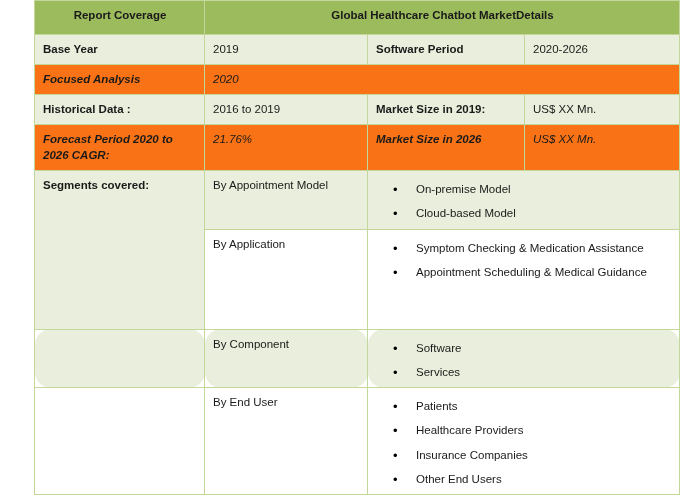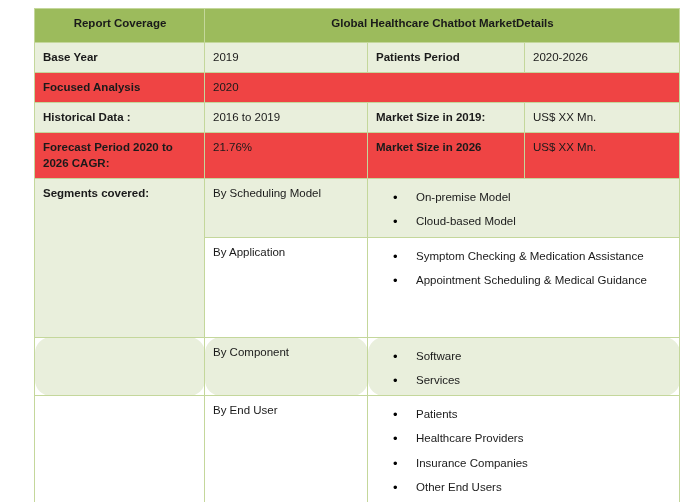--- a/index.html
+++ b/index.html
@@ -18,21 +18,21 @@
     position: relative;
     width: 698px;
     height: 502px;
     box-sizing: border-box;
     background: #ffffff;
   }
 
   .table-wrap {
     position: absolute;
     left: 34px;
-    top: 8px;
+    top: 0;
     width: 645px;
   }
 
   table.report {
     border-collapse: collapse;
     table-layout: fixed;
     width: 645px;
     border: 1px solid #c4d79b;
   }
 
@@ -60,21 +60,21 @@
   }
   .hdr .hdr-left {
     text-align: center;
   }
   .hdr .hdr-right {
     text-align: center;
   }
 
   
   .row-green > td { background: #e9efdc; }
-  .row-white > td { background: #ef4444; }
+  .row-white > td { background: #f97316; font-style: italic; }
 
   td.tint   { background: #e9efdc !important; }
   td.plain  { background: #ffffff !important; }
 
   .lbl { font-weight: bold; }
 
   
   col.c1 { width: 170px; }
   col.c2 { width: 163px; }
   col.c3 { width: 157px; }
@@ -138,21 +138,21 @@
       <tbody>
 
         <tr class="hdr">
           <td class="hdr-left">Report Coverage</td>
           <td class="hdr-right" colspan="3">Global Healthcare Chatbot MarketDetails</td>
         </tr>
 
         <tr class="row-green h-row1">
           <td class="lbl">Base Year</td>
           <td>2019</td>
-          <td class="lbl">Patients Period</td>
+          <td class="lbl">Software Period</td>
           <td>2020-2026</td>
         </tr>
 
         <tr class="row-white h-row2">
           <td class="lbl">Focused Analysis</td>
           <td colspan="3">2020</td>
         </tr>
 
         <tr class="row-green h-row3">
           <td class="lbl">Historical Data :</td>
@@ -163,21 +163,21 @@
 
         <tr class="row-white h-row4">
           <td class="lbl">Forecast Period 2020 to 2026 CAGR:</td>
           <td>21.76%</td>
           <td class="lbl">Market Size in 2026</td>
           <td>US$ XX Mn.</td>
         </tr>
 
         <tr class="h-dep">
           <td class="lbl tint" rowspan="2">Segments covered:</td>
-          <td class="tint seg-sub">By Scheduling Model</td>
+          <td class="tint seg-sub">By Appointment Model</td>
           <td class="tint" colspan="2">
             <ul class="bul nojust">
               <li>
                   <span class="txt">On-premise Model</span>
                 </li>
               <li>
                   <span class="txt">Cloud-based Model</span>
                 </li>
             </ul>
           </td>

